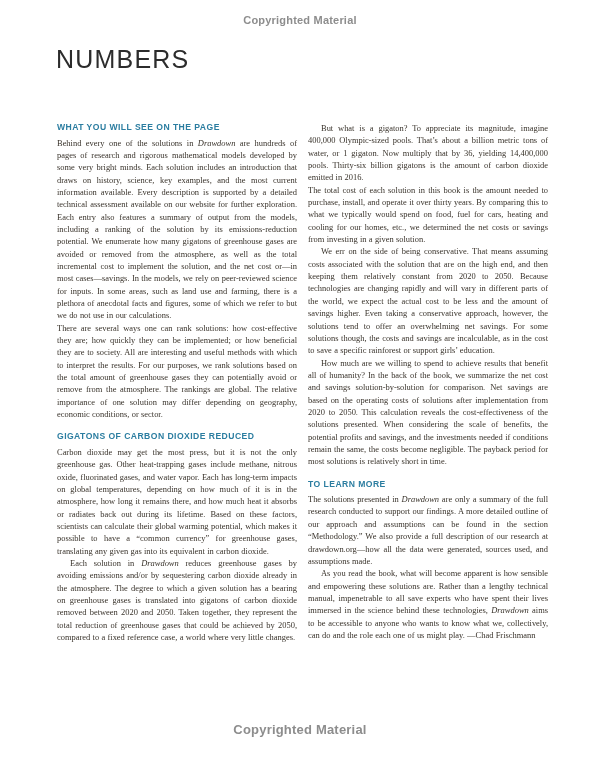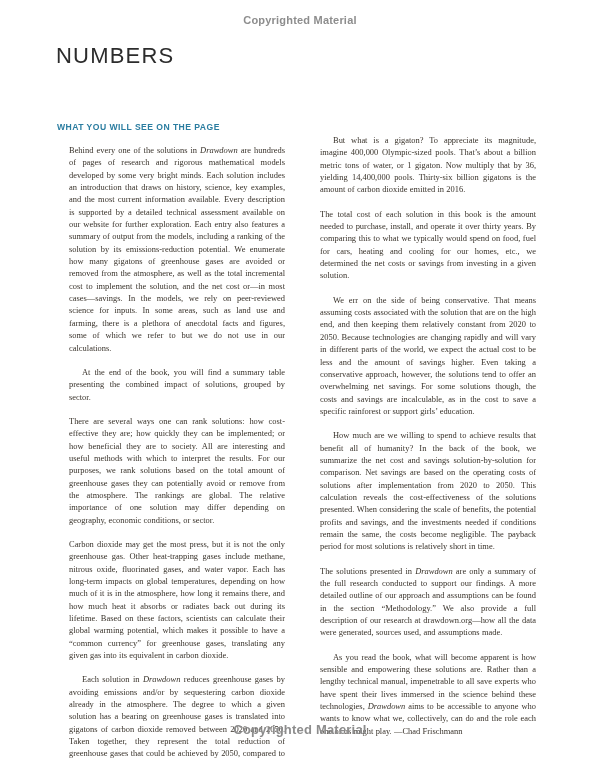--- a/index.html
+++ b/index.html
@@ -21,41 +21,41 @@
     font-weight: bold;
     color: var(--wm-color, #8d8d8d);
     letter-spacing: .2px;
   }
   .wm-top { top: 14px; font-size: 11px; }
   .wm-bottom { top: 722px; font-size: 13px; }
   .page-title {
     position: absolute; left: 56px; top: 28px;
     font-family: "Liberation Sans", sans-serif;
     font-weight: 300;
-    font-size: 22px;
+    font-size: 25px;
     letter-spacing: 1.2px;
     color: #2c2c2c;
   }
   .columns {
     position: absolute; left: 57px; top: 122px;
     width: 491px;
     display: flex; gap: 11px;
   }
   .col { width: 240px; }
   .sec-heading {
     font-family: "Liberation Sans", sans-serif;
     font-size: 8.6px;
     font-weight: bold;
     letter-spacing: .45px;
     color: var(--head-color, #2b7da0);
     margin: 11px 0 4.5px 0;
   }
   section:first-child .sec-heading { margin-top: 0; }
   .body-par {
-    margin: 12px;
+    margin: 0;
     text-align: justify;
     font-size: 8.45px;
     line-height: 12.35px;
     color: var(--body-color, #38322a);
     word-spacing: .2px;
     font-family: Liberation Serif, serif;
   }
   .body-par.indent { text-indent: 13px; }
   .ital { font-style: italic; }
   .footer {
@@ -81,40 +81,41 @@
 <div class="page">
   <div class="wm wm-top">Copyrighted Material</div>
 
   <h1 class="page-title">NUMBERS</h1>
 
   <div class="columns">
     <div class="col">
         <section>
           <h3 class="sec-heading">WHAT YOU WILL SEE ON THE PAGE</h3>
           <p class="body-par"><span>Behind every one of the solutions in </span><span class="ital">Drawdown</span><span> are hundreds of pages of research and rigorous mathematical models developed by some very bright minds. Each solution includes an introduction that draws on history, science, key examples, and the most current information available. Every description is supported by a detailed technical assessment available on our website for further exploration. Each entry also features a summary of output from the models, including a ranking of the solution by its emissions-reduction potential. We enumerate how many gigatons of greenhouse gases are avoided or removed from the atmosphere, as well as the total incremental cost to implement the solution, and the net cost or—in most cases—savings. In the models, we rely on peer-reviewed science for inputs. In some areas, such as land use and farming, there is a plethora of anecdotal facts and figures, some of which we refer to but we do not use in our calculations.</span></p>
-          <p class="body-par indent"><span>At the end of the book, you will find a summary table presenting the combined impact of solutions, grouped by sector.</span></p>
         </section>
         <section>
           <p class="body-par"><span>There are several ways one can rank solutions: how cost-effective they are; how quickly they can be implemented; or how beneficial they are to society. All are interesting and useful methods with which to interpret the results. For our purposes, we rank solutions based on the total amount of greenhouse gases they can potentially avoid or remove from the atmosphere. The rankings are global. The relative importance of one solution may differ depending on geography, economic conditions, or sector.</span></p>
         </section>
         <section>
+          <h3 class="sec-heading">GIGATONS OF CARBON DIOXIDE REDUCED</h3>
           <p class="body-par"><span>Carbon dioxide may get the most press, but it is not the only greenhouse gas. Other heat-trapping gases include methane, nitrous oxide, fluorinated gases, and water vapor. Each has long-term impacts on global temperatures, depending on how much of it is in the atmosphere, how long it remains there, and how much heat it absorbs or radiates back out during its lifetime. Based on these factors, scientists can calculate their global warming potential, which makes it possible to have a “common currency” for greenhouse gases, translating any given gas into its equivalent in carbon dioxide.</span></p>
           <p class="body-par indent"><span>Each solution in </span><span class="ital">Drawdown</span><span> reduces greenhouse gases by avoiding emissions and/or by sequestering carbon dioxide already in the atmosphere. The degree to which a given solution has a bearing on greenhouse gases is translated into gigatons of carbon dioxide removed between 2020 and 2050. Taken together, they represent the total reduction of greenhouse gases that could be achieved by 2050, compared to a fixed reference case, a world where very little changes.</span></p>
         </section>
       </div>
     <div class="col">
         <section>
           <p class="body-par indent"><span>But what is a gigaton? To appreciate its magnitude, imagine 400,000 Olympic-sized pools. That’s about a billion metric tons of water, or 1 gigaton. Now multiply that by 36, yielding 14,400,000 pools. Thirty-six billion gigatons is the amount of carbon dioxide emitted in 2016.</span></p>
         </section>
         <section>
           <p class="body-par"><span>The total cost of each solution in this book is the amount needed to purchase, install, and operate it over thirty years. By comparing this to what we typically would spend on food, fuel for cars, heating and cooling for our homes, etc., we determined the net costs or savings from investing in a given solution.</span></p>
           <p class="body-par indent"><span>We err on the side of being conservative. That means assuming costs associated with the solution that are on the high end, and then keeping them relatively constant from 2020 to 2050. Because technologies are changing rapidly and will vary in different parts of the world, we expect the actual cost to be less and the amount of savings higher. Even taking a conservative approach, however, the solutions tend to offer an overwhelming net savings. For some solutions though, the costs and savings are incalculable, as in the cost to save a specific rainforest or support girls’ education.</span></p>
           <p class="body-par indent"><span>How much are we willing to spend to achieve results that benefit all of humanity? In the back of the book, we summarize the net cost and savings solution-by-solution for comparison. Net savings are based on the operating costs of solutions after implementation from 2020 to 2050. This calculation reveals the cost-effectiveness of the solutions presented. When considering the scale of benefits, the potential profits and savings, and the investments needed if conditions remain the same, the costs become negligible. The payback period for most solutions is relatively short in time.</span></p>
         </section>
         <section>
+          <h3 class="sec-heading">TO LEARN MORE</h3>
           <p class="body-par"><span>The solutions presented in </span><span class="ital">Drawdown</span><span> are only a summary of the full research conducted to support our findings. A more detailed outline of our approach and assumptions can be found in the section “Methodology.” We also provide a full description of our research at drawdown.org—how all the data were generated, sources used, and assumptions made.</span></p>
           <p class="body-par indent"><span>As you read the book, what will become apparent is how sensible and empowering these solutions are. Rather than a lengthy technical manual, impenetrable to all save experts who have spent their lives immersed in the science behind these technologies, </span><span class="ital">Drawdown</span><span> aims to be accessible to anyone who wants to know what we, collectively, can do and the role each one of us might play. —Chad Frischmann</span></p>
         </section>
       </div>
   </div>
 
   <div class="footer">
     <span class="folio">xiv</span>
     <span class="book-name">DRAWDOWN</span>
   </div>

